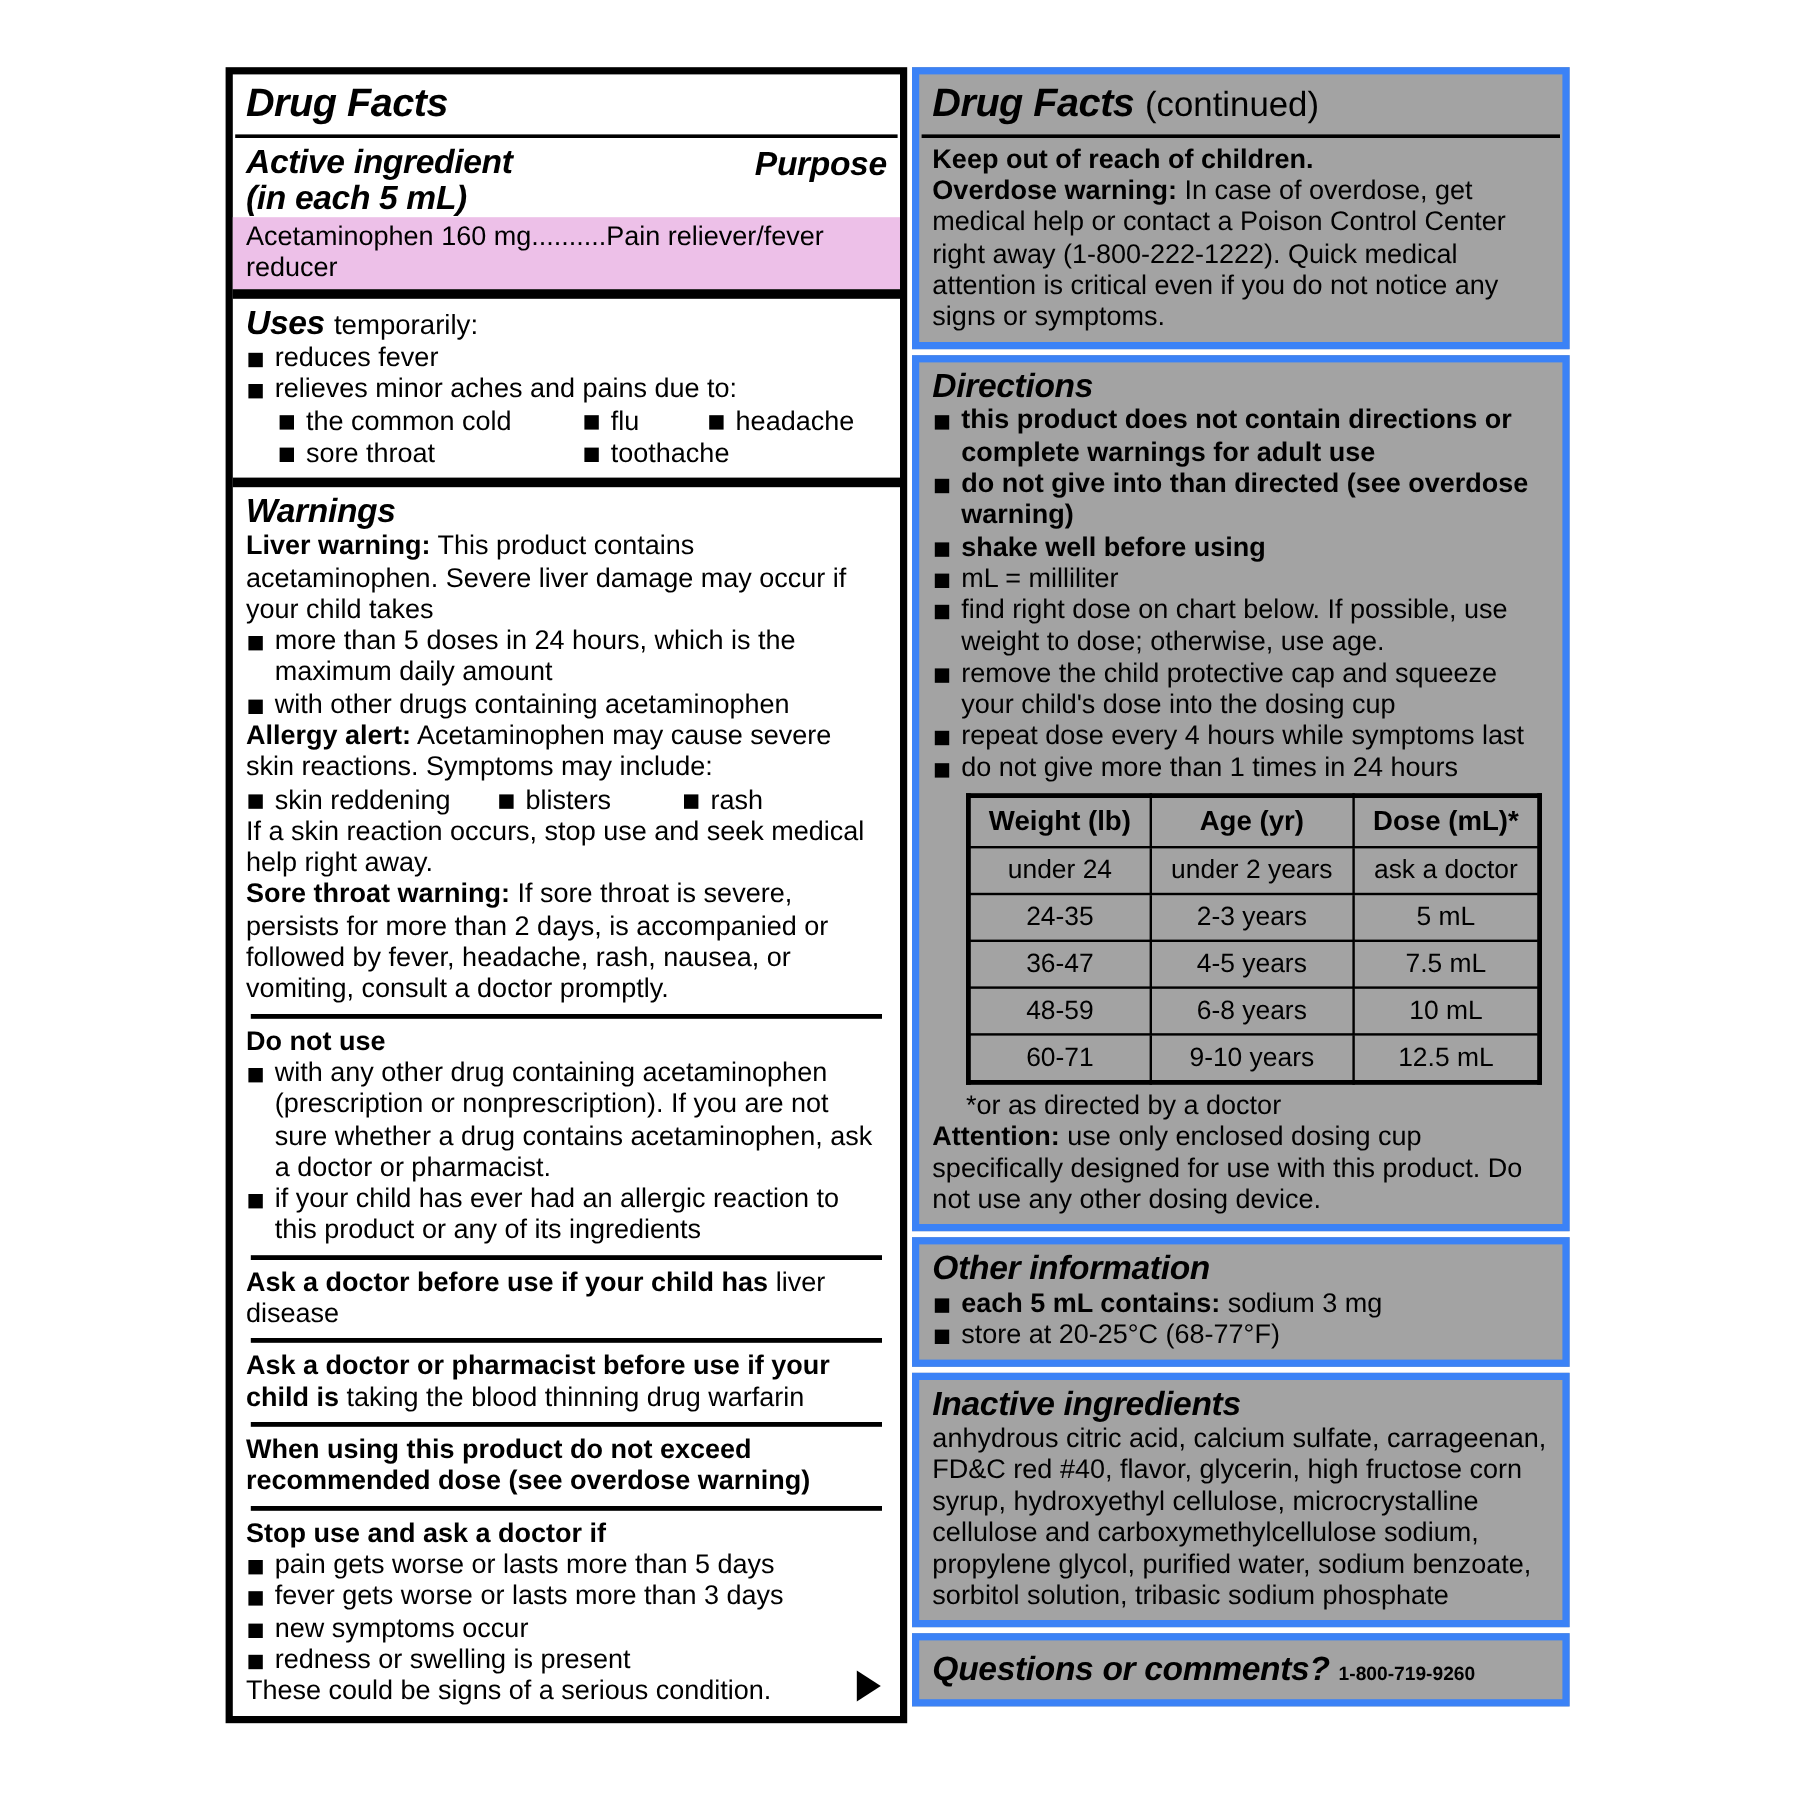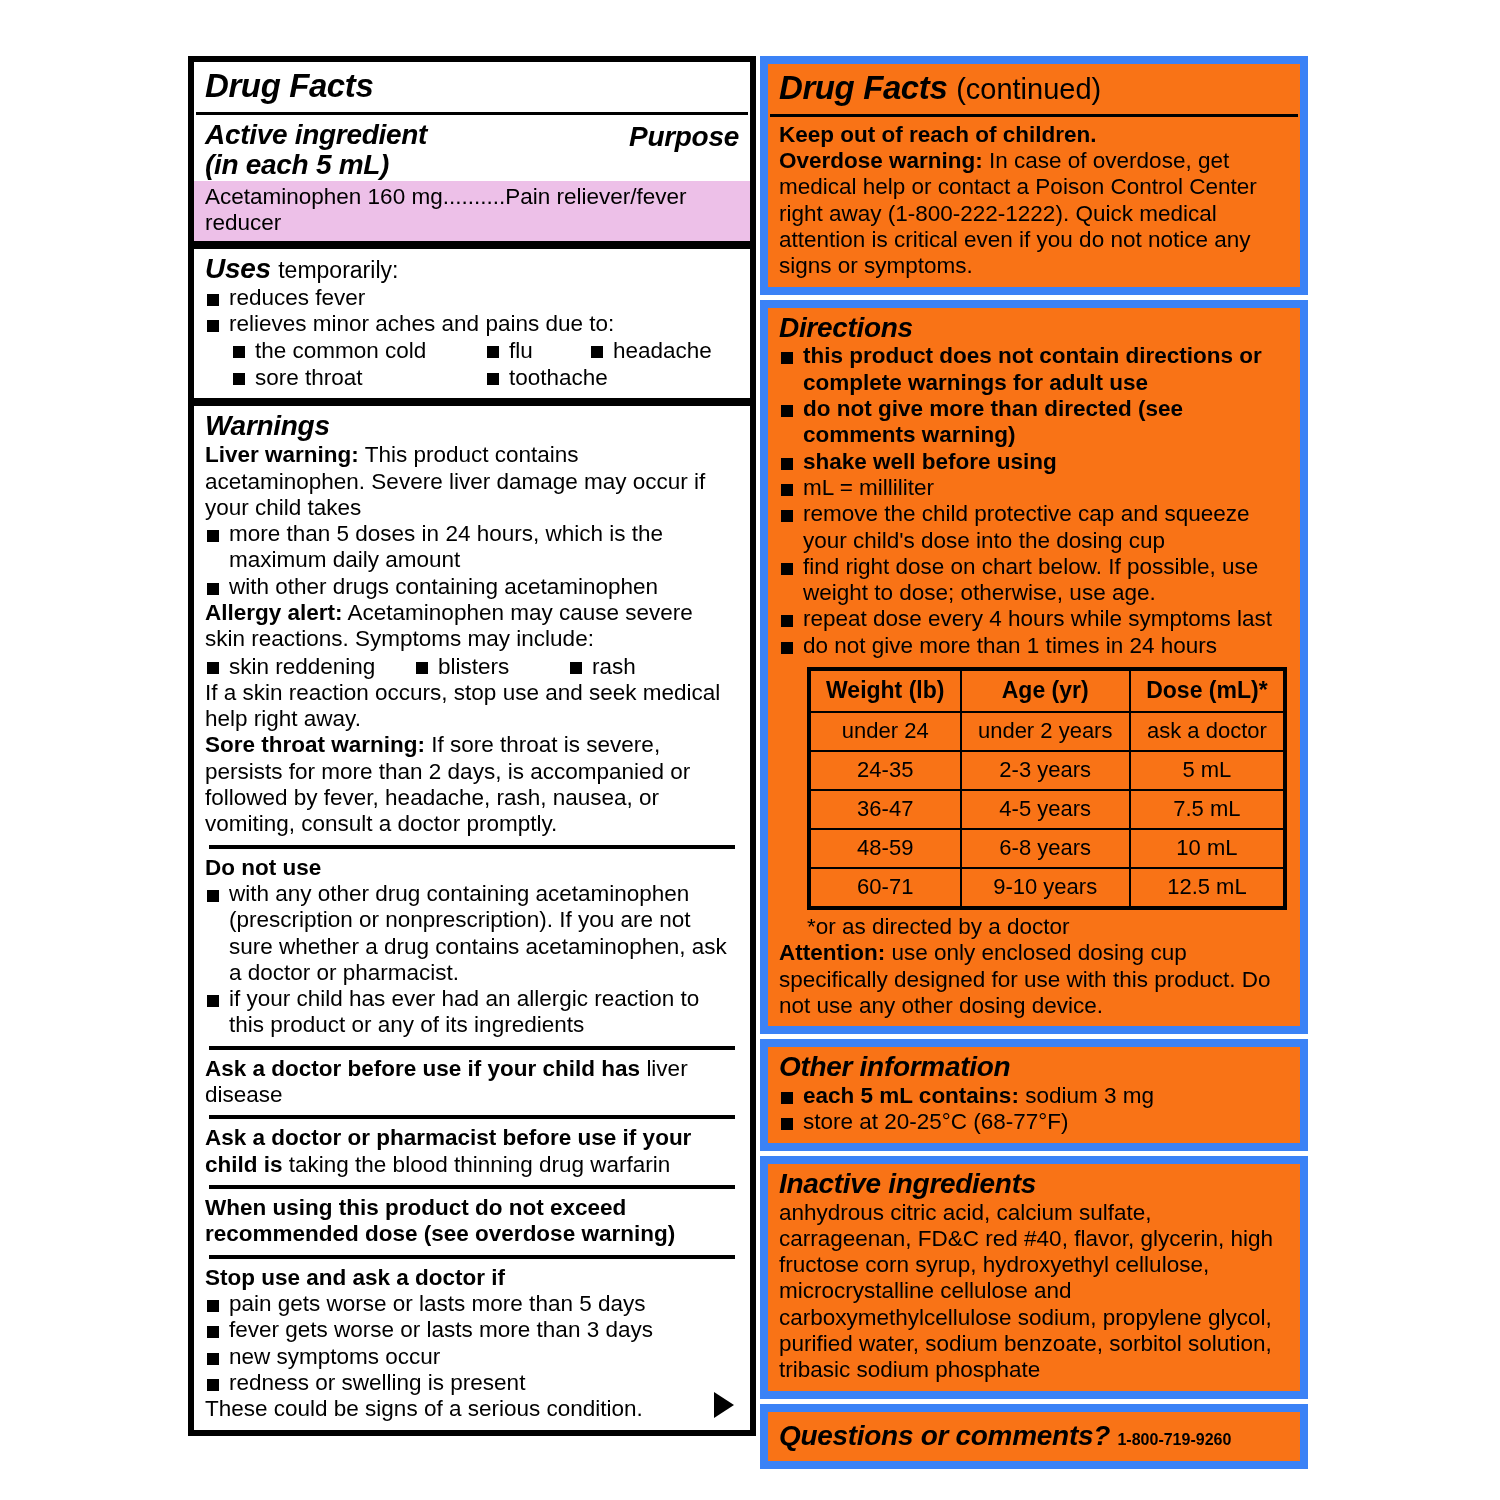--- a/index.html
+++ b/index.html
@@ -41,23 +41,23 @@
     position: relative;
   }
   .col-right {
     width: 553px;
     margin-left: 4px;
     display: flex;
     flex-direction: column;
     gap: 5px;
   }
   .rbox {
-    border: 8px solid #3b82f6;
+    border: 6px solid #3b82f6;
     box-sizing: border-box;
-    background: #f97316;
+    background: #a3a3a3;
   }
 
   
   .df-title {
     font-size: 33px;
     font-weight: 700;
     font-style: italic;
     letter-spacing: -0.4px;
     padding: 7px 11px 6px 11px;
     line-height: 1.05;
@@ -351,27 +351,27 @@
             <span>In case of overdose, get medical help or contact a Poison Control Center right away (1-800-222-1222). Quick medical attention is critical even if you do not notice any signs or symptoms.</span>
           </div>
         </div>
       </div>
 
       <div class="rbox">
         <div class="pad">
           <div class="sec-head">Directions</div>
           <ul class="b bold">
             <li>this product does not contain directions or complete warnings for adult use</li>
-            <li>do not give more than directed (see comments warning)</li>
+            <li>do not give into than directed (see overdose warning)</li>
             <li>shake well before using</li>
           </ul>
           <ul class="b">
             <li>mL = milliliter</li>
+            <li>find right dose on chart below. If possible, use weight to dose; otherwise, use age.</li>
             <li>remove the child protective cap and squeeze your child's dose into the dosing cup</li>
-            <li>find right dose on chart below. If possible, use weight to dose; otherwise, use age.</li>
             <li>repeat dose every 4 hours while symptoms last</li>
             <li>do not give more than 1 times in 24 hours</li>
           </ul>
 
           <table class="dose">
             <thead>
               <tr>
                 <th>Weight (lb)</th>
                 <th>Age (yr)</th>
                 <th>Dose (mL)*</th>

